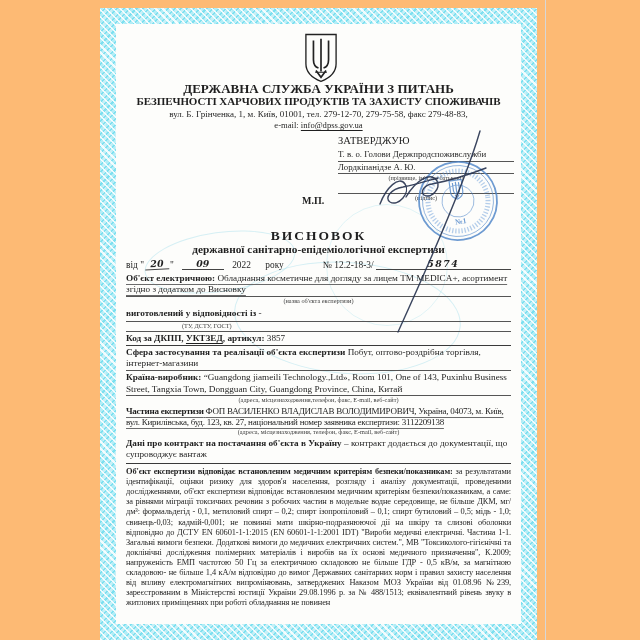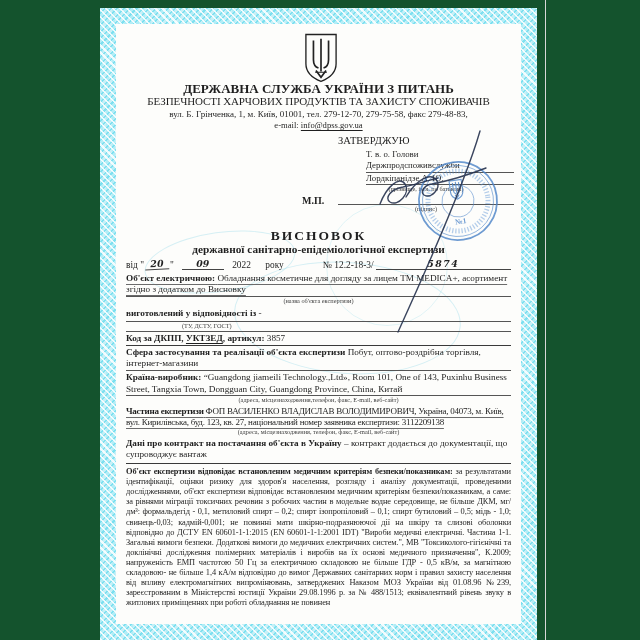--- a/index.html
+++ b/index.html
@@ -1,40 +1,40 @@
 <!DOCTYPE html>
 <html><head>
 <meta charset="utf-8">
 <style>
   html,body{margin:0;padding:0;background:#ffffff;}
-  .canvas{position:relative;width:640px;height:640px;background:#14532d;overflow:hidden;
+  .canvas{position:relative;width:640px;height:640px;background:#fdba74;overflow:hidden;
           font-family:"Liberation Serif","DejaVu Serif",serif;color:#1f1f1f;}
   .edge-line{position:absolute;left:545px;top:0;width:1px;height:640px;background:#d7d7d7;}
   .frame{position:absolute;left:100px;top:8px;width:437px;height:632px;
          background-color:#c7f0f7;
          background-image:
            repeating-linear-gradient(45deg, rgba(255,255,255,.85) 0 1.5px, rgba(255,255,255,0) 1.5px 5px),
            repeating-linear-gradient(-45deg, rgba(110,220,238,.8) 0 1.5px, rgba(110,220,238,0) 1.5px 4.5px),
            repeating-linear-gradient(90deg, rgba(160,235,246,.55) 0 3px, rgba(160,235,246,0) 3px 6px);}
   .inner{position:absolute;left:16px;top:16px;right:16px;bottom:16px;background:#fdfdfb;overflow:hidden;}
   .wm{position:absolute;border:1px solid rgba(140,215,232,.35);border-radius:50%;}
   .wm1{left:28px;top:208px;width:150px;height:58px;transform:rotate(-8deg);}
   .wm2{left:118px;top:238px;width:225px;height:110px;transform:rotate(4deg);}
   .wm3{left:210px;top:180px;width:120px;height:120px;border-color:rgba(140,215,232,.25);}
 
   .logo{position:absolute;left:184px;top:8px;width:42px;height:52px;}
   .org1{position:absolute;left:0;right:0;top:57px;text-align:center;font-weight:bold;font-size:13px;}
-  .org2{position:absolute;left:0;right:0;top:71px;text-align:center;font-weight:normal;font-size:11px;white-space:nowrap;letter-spacing:-.1px;}
+  .org2{position:absolute;left:0;right:0;top:71px;text-align:center;font-weight:bold;font-size:11px;white-space:nowrap;letter-spacing:-.1px;}
   .addr{position:absolute;left:0;right:0;top:85px;text-align:center;font-size:9px;}
   .email{position:absolute;left:0;right:0;top:96px;text-align:center;font-size:8.6px;}
   .u{text-decoration:underline;text-decoration-thickness:.5px;text-underline-offset:2px;}
 
   .approval{position:absolute;left:222px;top:110px;width:176px;font-size:8.8px;line-height:1.25;}
   .ap-title{font-weight:normal;font-size:10.5px;margin-bottom:2px;}
-  .ap-line{border-bottom:.5px solid #555;padding-bottom:.5px;margin-left:28px;}
+  .ap-line{border-bottom:.5px solid #555;padding-bottom:.5px;}
   .ap-hint{font-size:6.3px;text-align:center;color:#3c3c3c;}
   .ap-signline{height:11px;border-bottom:.8px solid #555;}
   .mp{position:absolute;left:186px;top:171px;font-weight:bold;font-size:10px;}
 
   .stamp{position:absolute;left:299px;top:134px;width:86px;height:86px;opacity:.82;transform:rotate(-8deg);z-index:2;}
   .sig{position:absolute;left:230px;top:84px;width:162px;height:238px;z-index:3;}
 
   .title{position:absolute;left:0;right:0;top:204px;text-align:center;font-weight:bold;font-size:13.5px;letter-spacing:2px;}
   .subtitle{position:absolute;left:0;right:0;top:219px;text-align:center;font-weight:bold;font-size:11.3px;}
   .daterow{position:absolute;left:10px;right:10px;top:235px;display:flex;justify-content:space-between;font-size:9.4px;align-items:flex-end;}

